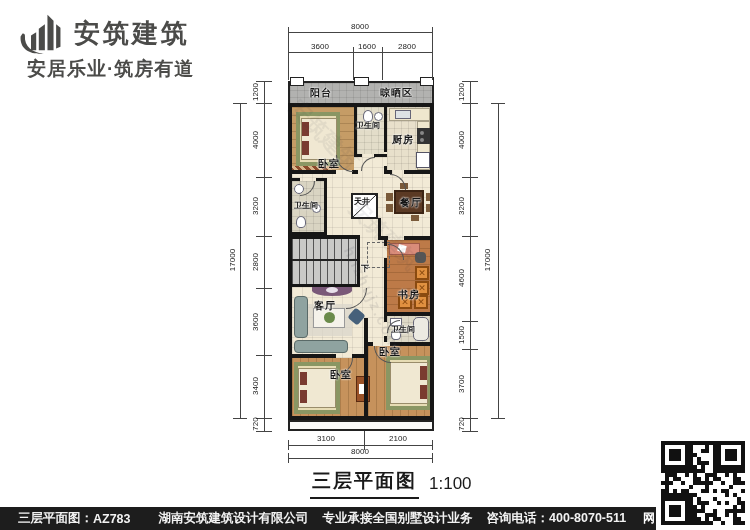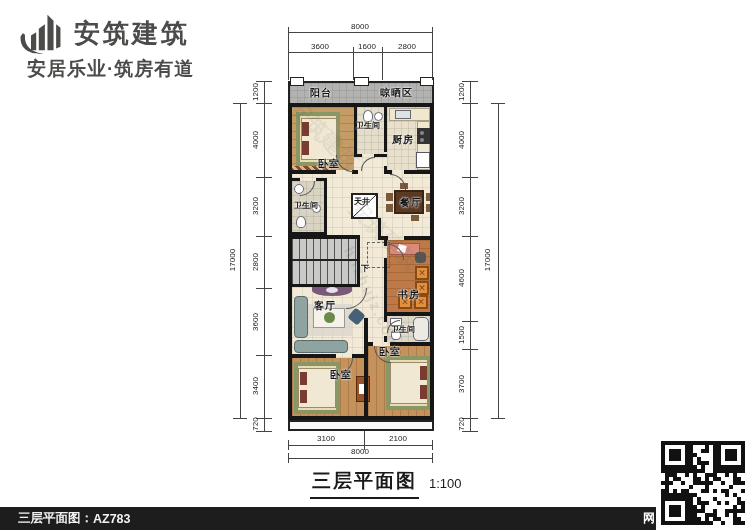--- a/index.html
+++ b/index.html
@@ -33,21 +33,21 @@
   .arc-tl{border-radius:100% 0 0 0;border-right:0;border-bottom:0;}
   .arc-tr{border-radius:0 100% 0 0;border-left:0;border-bottom:0;}
   .arc-bl{border-radius:0 0 0 100%;border-right:0;border-top:0;}
   .arc-br{border-radius:0 0 100% 0;border-left:0;border-top:0;}
   .furn{position:absolute;box-sizing:border-box;}
   .crate{position:absolute;width:14px;height:14px;background:#e09040;border:2px solid #8a4a10;box-sizing:border-box;color:#8a4a10;font-size:9px;font-weight:bold;line-height:10px;text-align:center;}
   .wm{position:absolute;color:#334;opacity:.07;font-weight:bold;pointer-events:none;white-space:nowrap;}
   
   #title-block{position:absolute;left:310px;top:468px;display:flex;align-items:center;color:#1a1a1a;}
   #plan-title{font-size:19px;font-weight:bold;letter-spacing:2px;border-bottom:2px solid #1a1a1a;padding:0 2px 3px;}
-  #plan-scale{font-size:13px;margin-left:10px;}
+  #plan-scale{font-size:17px;margin-left:10px;}
   
   #footer-bar{position:absolute;left:0;top:507px;width:750px;height:23px;background:#1d1d1d;display:flex;align-items:center;color:#f2f2f2;font-size:12.5px;font-weight:bold;white-space:nowrap;}
   #footer-bar span{display:inline-block;}
   #qr-backing{position:absolute;left:656px;top:436px;width:94px;height:94px;background:#fff;}
   #qr-svg{position:absolute;left:661px;top:441px;}
   #web-char{position:absolute;left:643px;top:510px;color:#fff;font-size:12px;font-weight:bold;}
 </style>
 </head>
 <body>
 
@@ -299,20 +299,23 @@
 </div>
 
 <div id="title-block">
   <span id="plan-title">三层平面图</span>
   <span id="plan-scale">1:100</span>
 </div>
 
 <div id="footer-bar">
   <span style="margin-left:18px;">三层平面图：</span>
   <span>AZ783</span>
+  <span style="margin-left:28px;">湖南安筑建筑设计有限公司</span>
+  <span style="margin-left:14px;">专业承接全国别墅设计业务</span>
+  <span style="margin-left:14px;">咨询电话：400-8070-511</span>
 </div>
 <div id="web-char">网</div>
 
 <div id="qr-backing"></div>
 <svg id="qr-svg" width="84" height="84" viewBox="0 0 84 84" fill="#111">
   <rect x="0" y="0" width="28" height="28" fill="none" stroke="#111" stroke-width="8"></rect>
   <rect x="8" y="8" width="12" height="12"></rect>
   <rect x="56" y="0" width="28" height="28" fill="none" stroke="#111" stroke-width="8"></rect>
   <rect x="64" y="8" width="12" height="12"></rect>
   <rect x="0" y="56" width="28" height="28" fill="none" stroke="#111" stroke-width="8"></rect>

